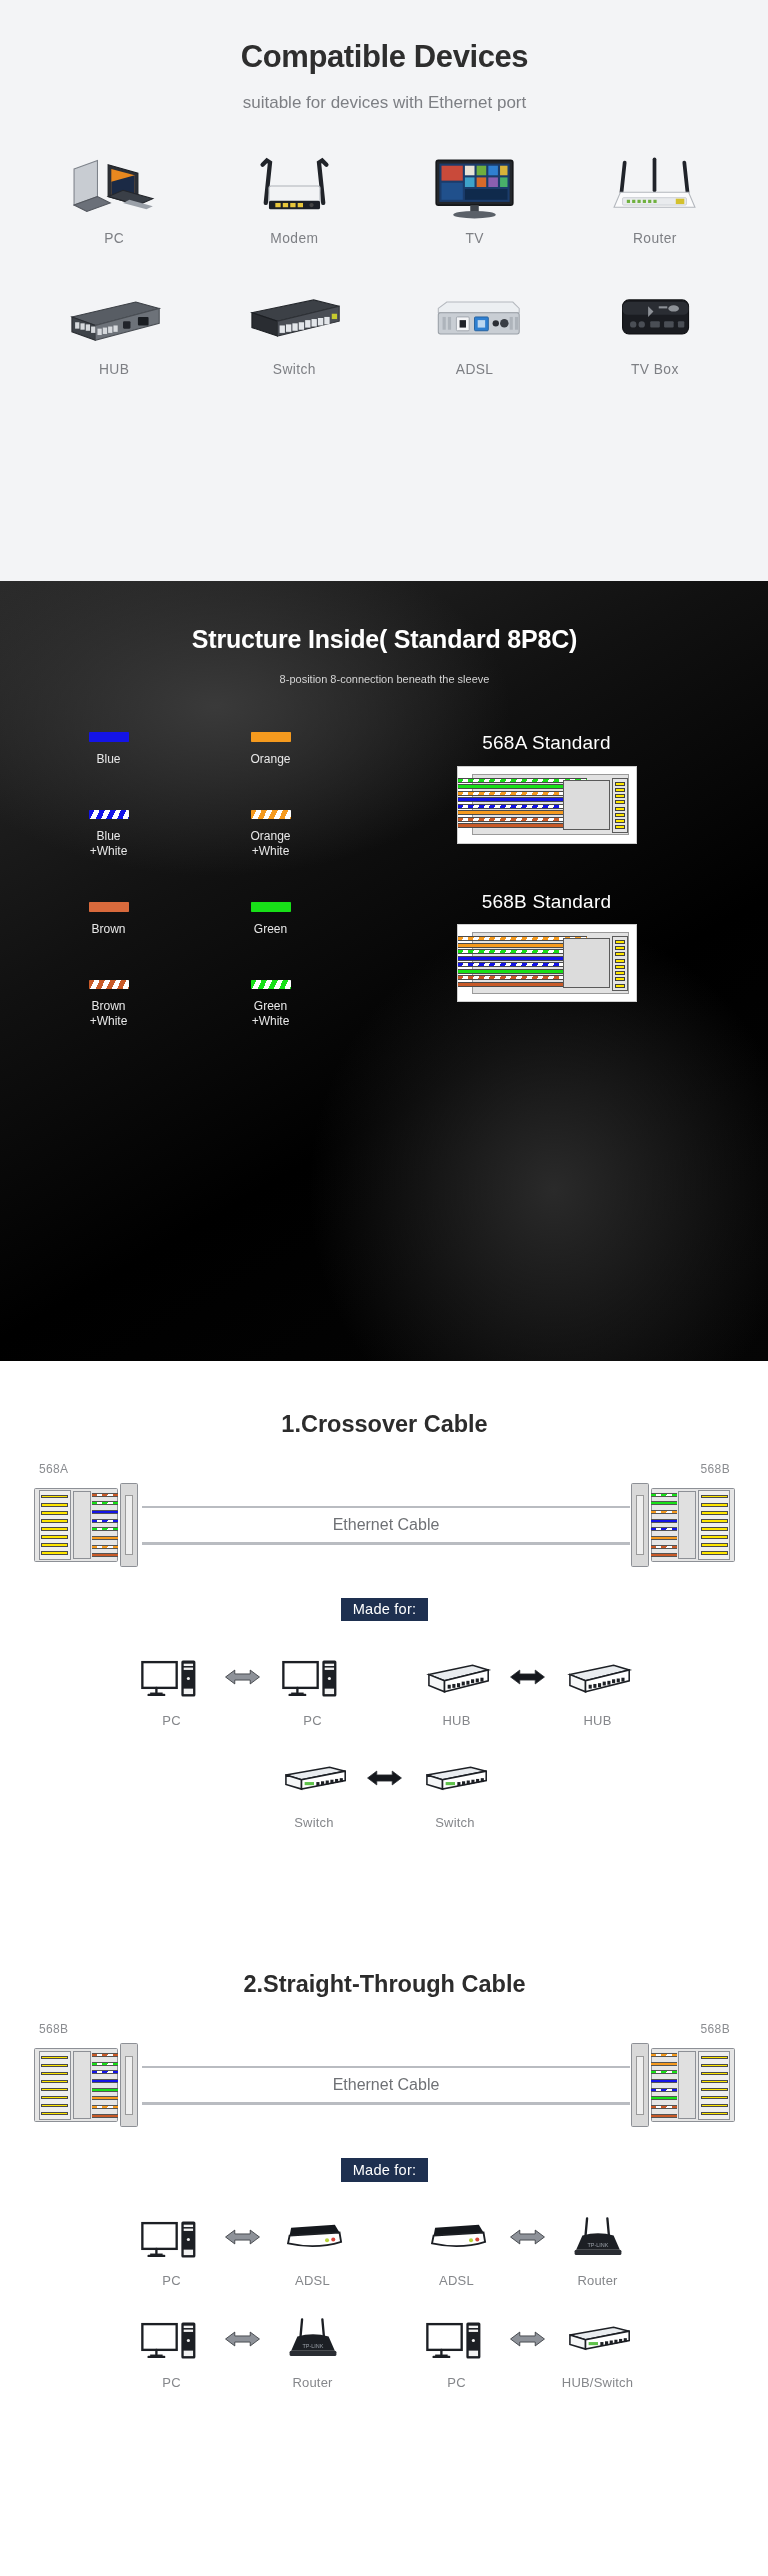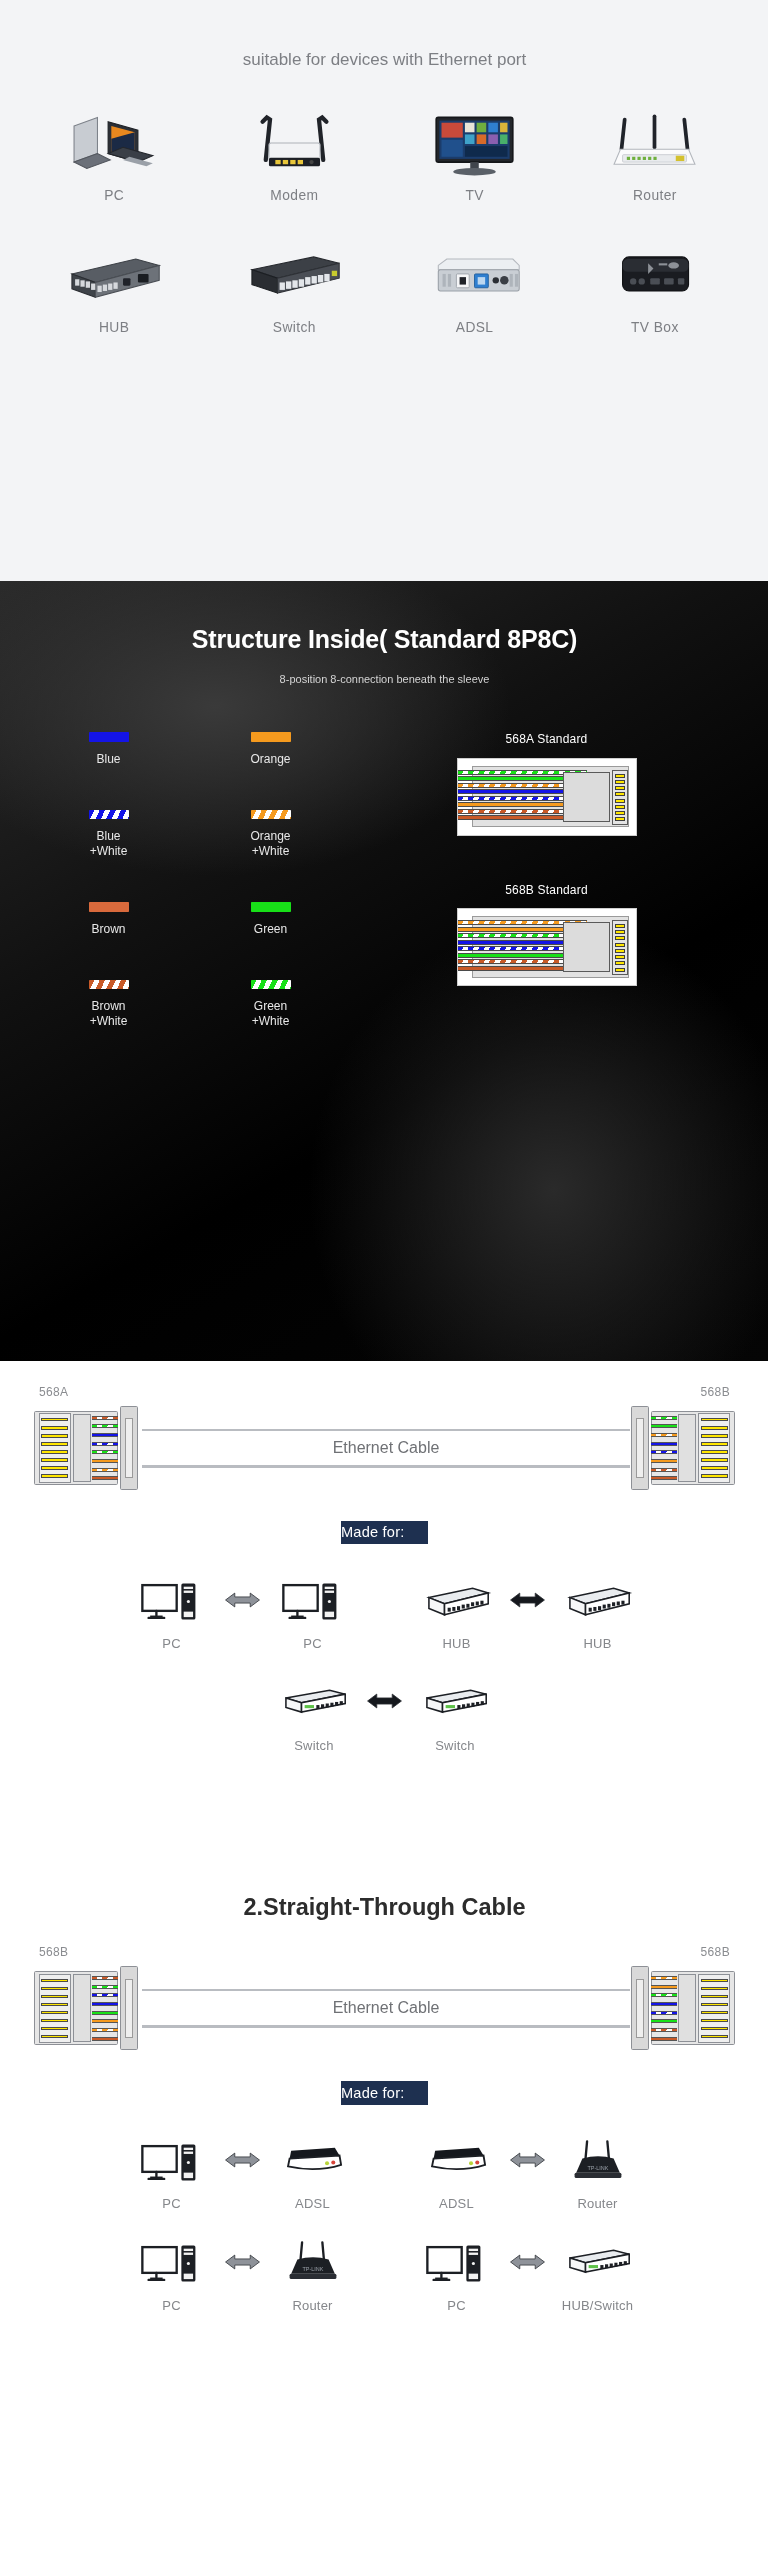--- a/index.html
+++ b/index.html
@@ -100,21 +100,21 @@
   .swatch-label {
     color: #e8e8e8;
     font-size: 12px;
     line-height: 1.25;
     text-align: center;
     margin-top: 9.7px;
   }
   .std-col { flex: 1; display: flex; flex-direction: column; align-items: center; }
   .std-title {
     color: #ffffff;
-    font-size: 12px;
+    font-size: 19px;
     margin-bottom: 11.3px;
     letter-spacing: 0.2px;
   }
   .std-title.second { margin-top: 47px; }
 
   
   .jack {
     width: 180px;
     height: 78px;
     background: #ffffff;
@@ -271,20 +271,21 @@
     position: absolute; left: 4px; top: 11.3px; bottom: 11.3px; right: 4px;
     background: #efefef; border: 0.8px solid #9a9a9a;
   }
 
   .made-for {
     display: block;
     width: 87px;
     margin: 18px auto 0 auto;
     background: #1e3050;
     color: #ffffff;
+    text-align: center;
     font-size: 14.6px;
     padding: 3.2px 0 4px 0;
     letter-spacing: 0.2px;
   }
 
   
   .pairs { margin-top: 29px; padding: 0 24px; }
   .pair-row { display: flex; justify-content: center; }
   .pair {
     display: flex;
@@ -307,20 +308,21 @@
   }
   .spacer-lg { height: 55px; }
   .spacer-md { height: 36px; }
 </style>
 </head>
 <body>
 
 <div class="page">
 
   <section class="sec-devices">
+    <h1>Compatible Devices</h1>
     <div class="sub">suitable for devices with Ethernet port</div>
     <div class="dev-grid" id="dev-grid-1">
         <div class="dev-cell">
           <div class="dev-art">
             <svg viewBox="0 0 100 62" width="107" height="66">
               <g>
                 <path d="M12 14 L34 6 L34 40 L12 48 Z" fill="#c8ccd2" stroke="#7d828a" stroke-width="1"></path>
                 <path d="M12 48 L34 40 L46 46 L24 54 Z" fill="#6b7079" stroke="#52565d" stroke-width="1"></path>
                 <path d="M44 10 L72 18 L72 48 L44 40 Z" fill="#2b2f36" stroke="#1c1f24" stroke-width="1"></path>
                 <path d="M47 14 L69 20 L69 45 L47 39 Z" fill="#e8881f"></path>
@@ -575,20 +577,21 @@
               <div class="p" style="background: rgb(255, 230, 0);"></div>
               <div class="p" style="background: rgb(255, 230, 0);"></div>
             </div>
           </div>
         </div>
     </div>
   </section>
 
   <div id="cable-sections">
       <section class="sec-cable">
+        <h2>1.Crossover Cable</h2>
         <div class="cable-diagram">
           <div class="cable-end-label left">568A</div>
           <div class="cable-end-label right">568B</div>
           <div class="cable-line-wrap">
             <div class="ln a"></div>
             <div class="ln b"></div>
             <div class="cable-text">Ethernet Cable</div>
           </div>
           <div class="plug left">
             <div class="plug-shell"></div>

